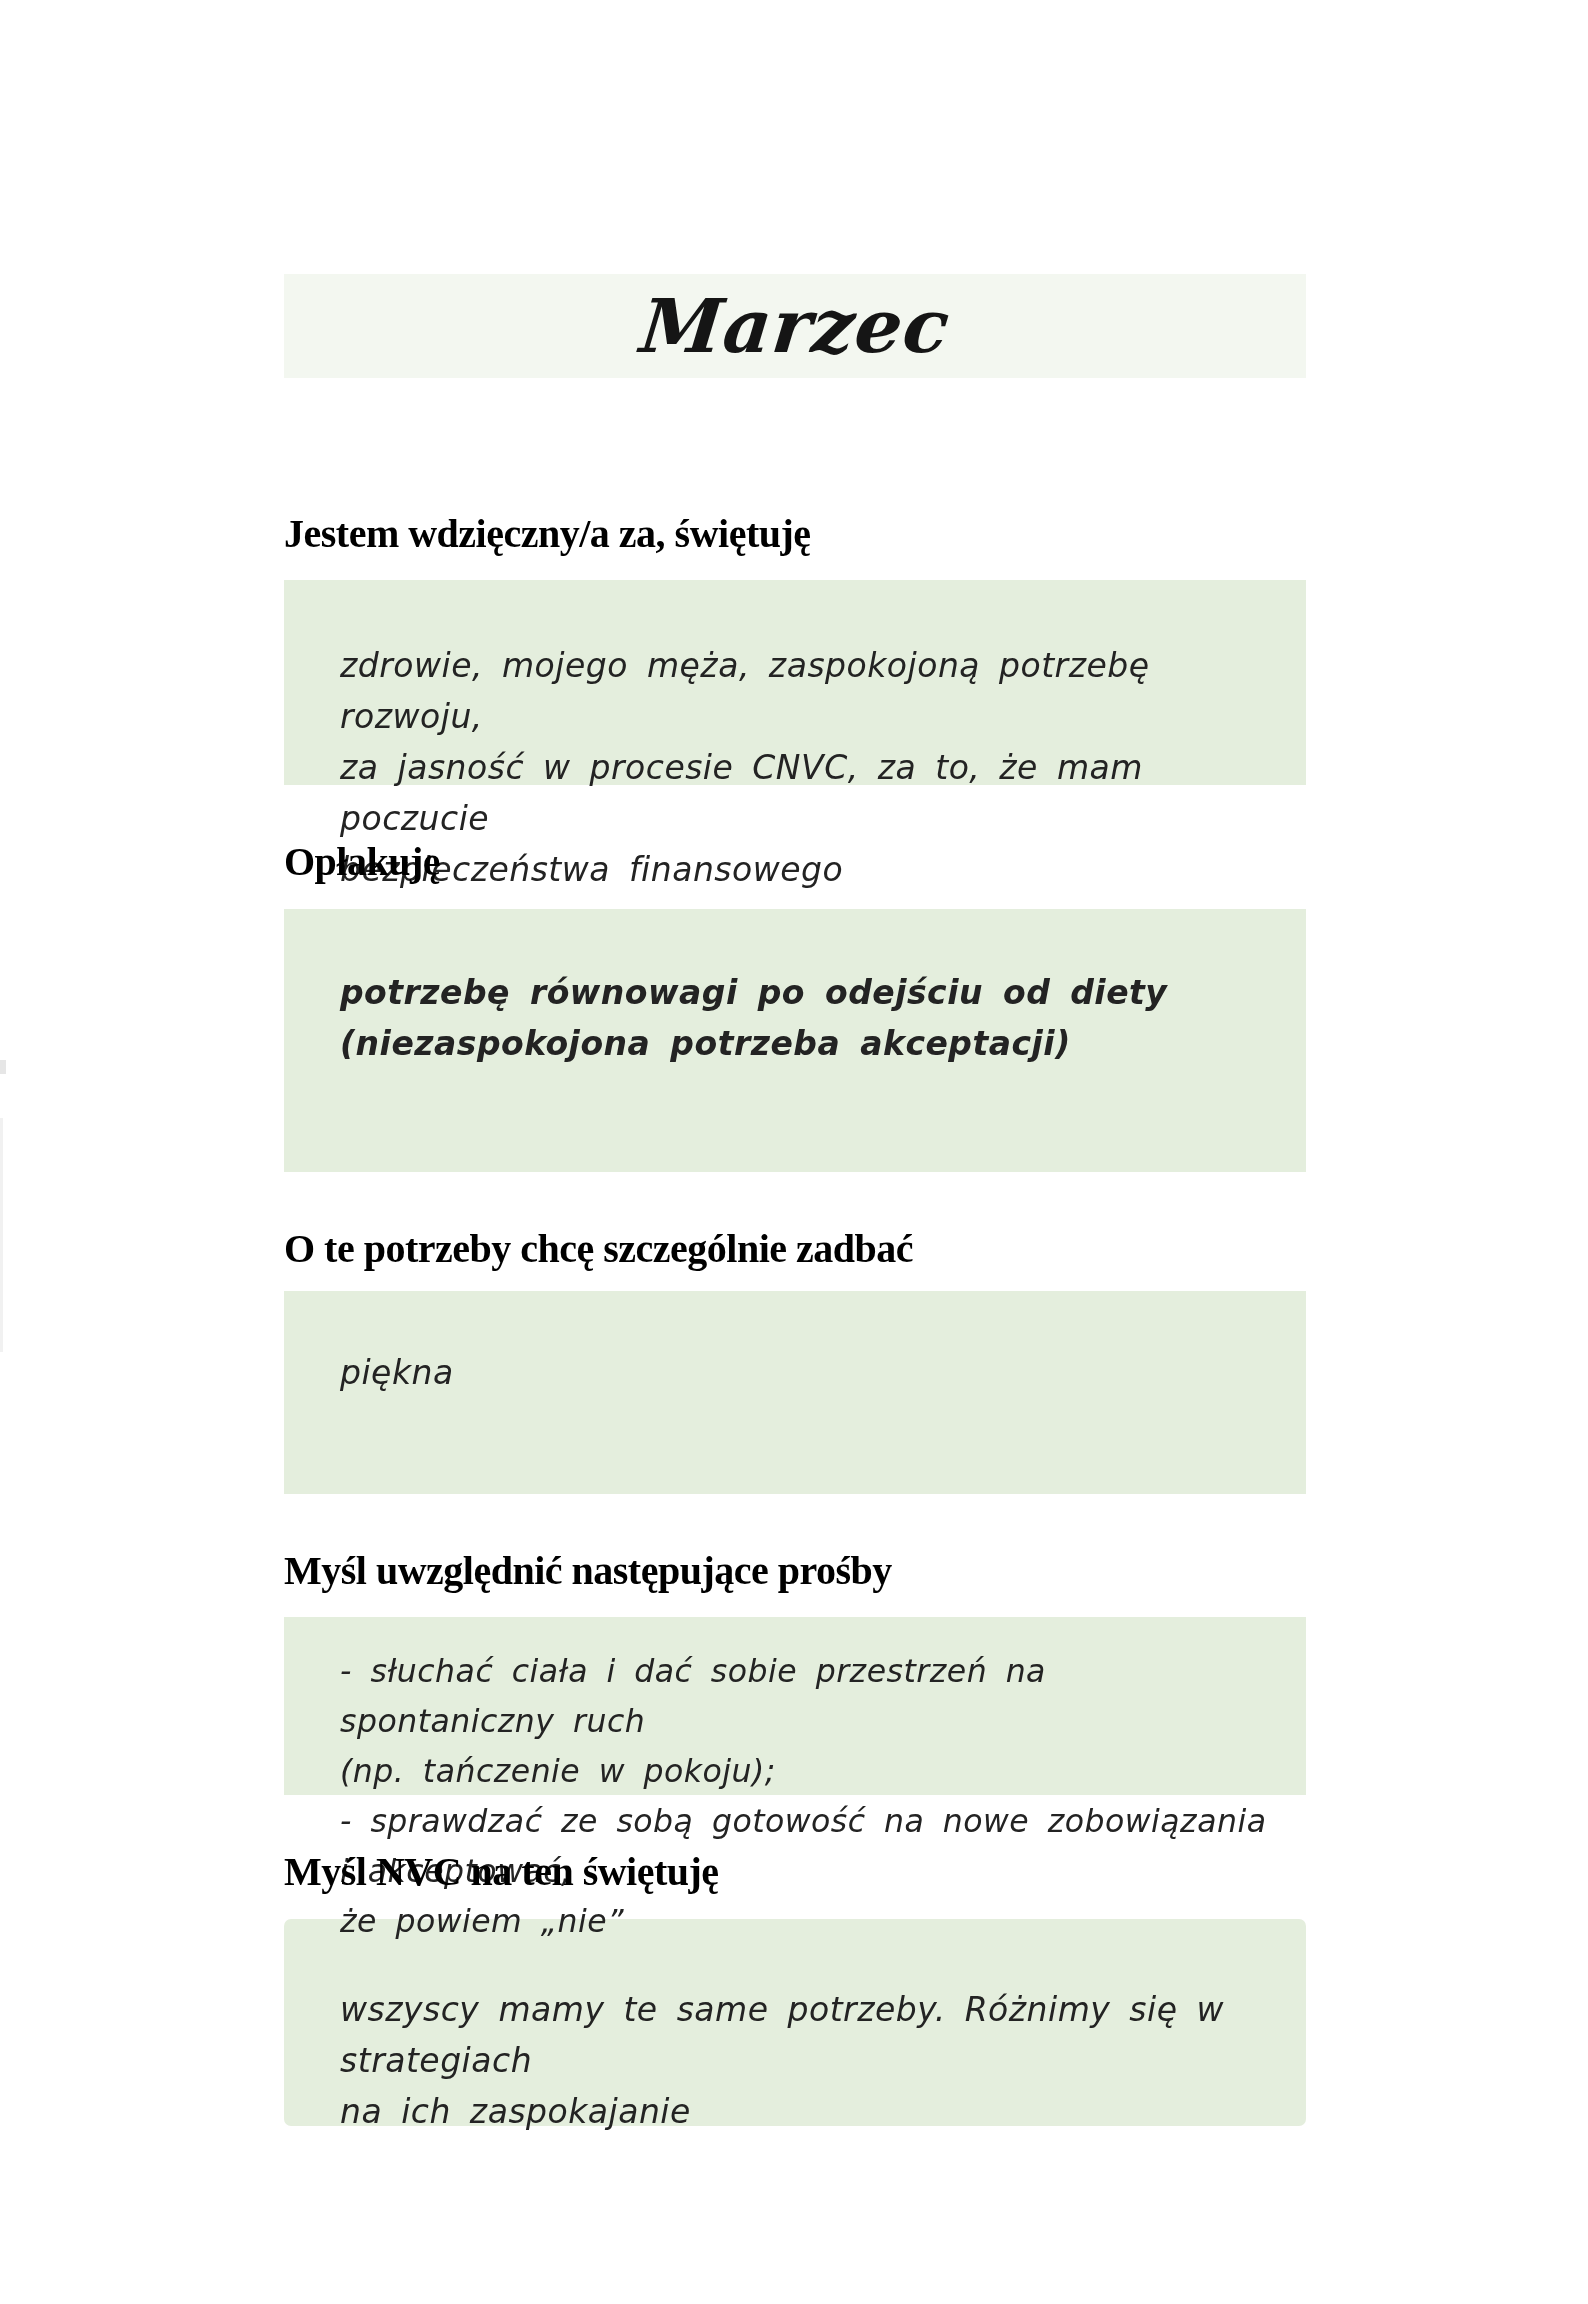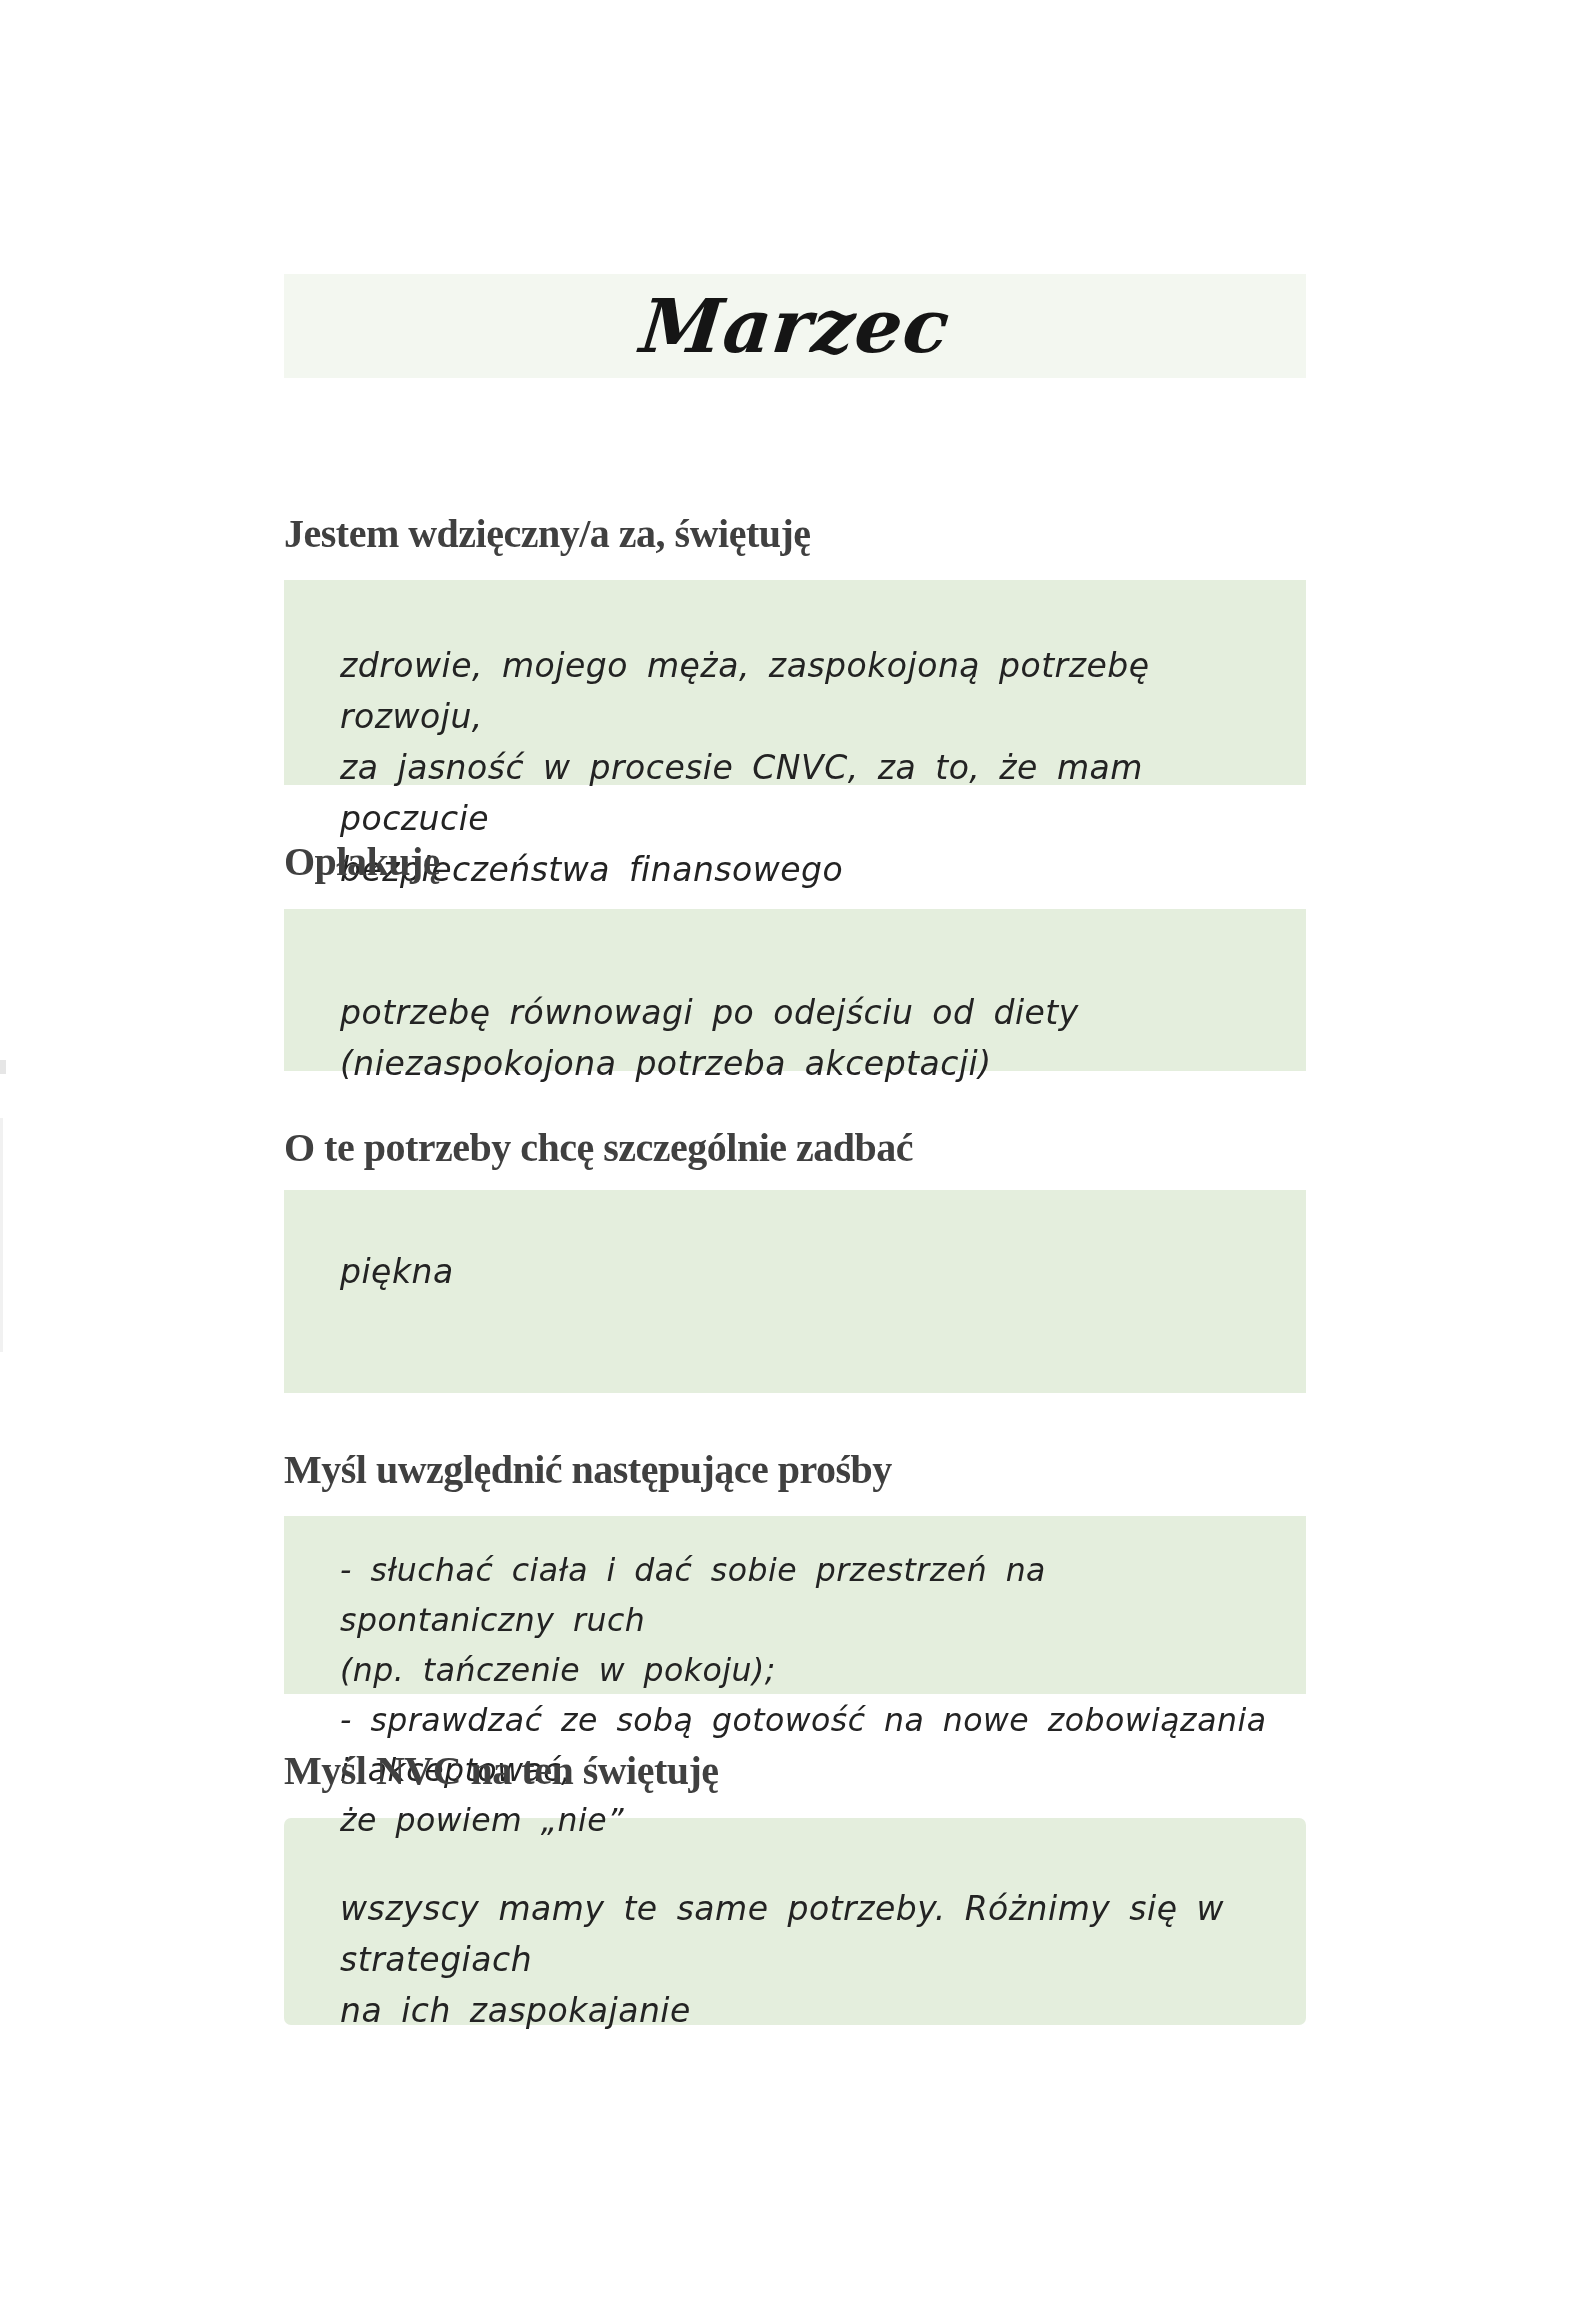--- a/index.html
+++ b/index.html
@@ -39,21 +39,21 @@
     color: #151515;
     transform: skewX(-6deg);
     letter-spacing: 0.9px;
   }
   .section { margin: 0; }
   .section-heading {
     font-family: "Liberation Serif", serif;
     font-weight: 700;
     font-size: 40px;
     line-height: 1.15;
-    color: #404040;
+    color: #000000;
     letter-spacing: -0.5px;
     margin: 0;
   }
   .sec-1 .section-heading { margin-top: 133px; }
   .sec-2 .section-heading,
   .sec-3 .section-heading,
   .sec-4 .section-heading,
   .sec-5 .section-heading { margin-top: 54px; }
   .entry-box {
     margin-top: 23.4px;
@@ -67,21 +67,21 @@
     font-family: "DejaVu Sans", sans-serif;
     font-style: italic;
     font-size: 33px;
     line-height: 51px;
     color: #232323;
     letter-spacing: 0.5px;
     word-spacing: 8px;
     white-space: pre-line;
   }
   .sec-1 .entry-box { height: 205px; padding-top: 60px; }
-  .sec-2 .entry-box { height: 162px; padding-top: 78px; }
+  .sec-2 .entry-box { height: 263px; padding-top: 58px; font-weight: bold; }
   .sec-3 .entry-box { height: 203px; padding-top: 56px; margin-top: 19px; }
   .sec-4 .entry-box { height: 178px; padding-top: 29px; }
   .sec-4 .entry-text { font-size: 31.5px; line-height: 50px; }
   .sec-5 .entry-box { height: 207px; padding-top: 65px; border-radius: 7px; }
   .scan-artifact {
     position: absolute;
     left: 0;
     top: 1060px;
     width: 6.3px;
     height: 14.4px;

